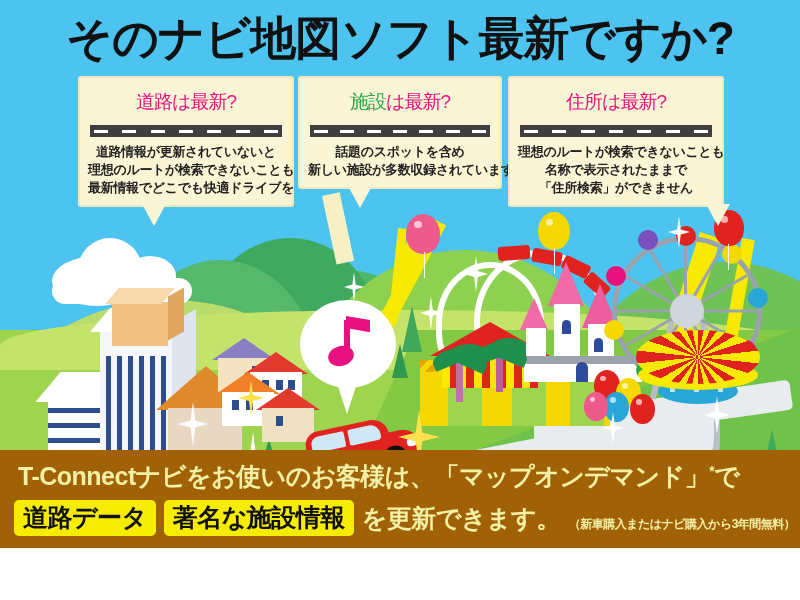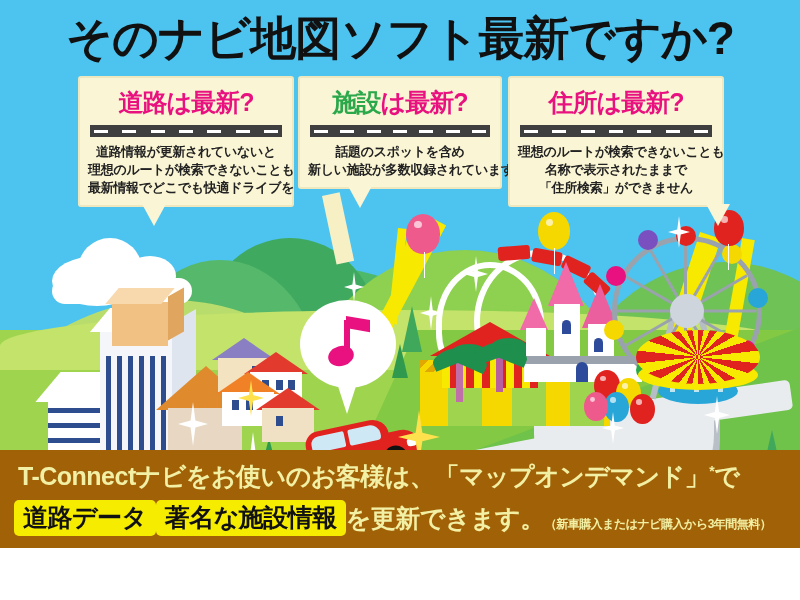--- a/index.html
+++ b/index.html
@@ -178,21 +178,21 @@
     box-sizing:border-box;
     padding:6px 8px 8px 8px;
     text-align:center;
   }
   .callout .tail{
     position:absolute;bottom:-21px;width:0;height:0;
     border-left:12px solid transparent;border-right:12px solid transparent;
     border-top:22px solid #faf5d4;
   }
   .callout .title{
-    font-size:25px;font-weight:700;line-height:36px;color:#e8117f;
+    font-size:19px;font-weight:400;line-height:36px;color:#e8117f;
     letter-spacing:-1px;white-space:nowrap;
   }
   .callout .title .green{color:#2aa84a;}
   .roadbar{
     height:12px;margin:5px 2px 6px 2px;background:#3f3f3f;
     display:flex;align-items:center;justify-content:space-between;
     padding:0 4px;box-sizing:border-box;
   }
   .roadbar i{display:block;width:14px;height:3px;background:#ffffff;}
   .callout .line{
@@ -211,21 +211,21 @@
   .banner{
     position:absolute;left:0;bottom:0;width:800px;height:98px;
     background:#a16207;
   }
   .banner .row1{
     position:absolute;left:18px;top:10px;
     font-size:25px;font-weight:700;color:#f2f0a4;letter-spacing:-0.5px;white-space:nowrap;
   }
   .banner .row2{
     position:absolute;left:14px;top:50px;
-    display:flex;align-items:center;white-space:nowrap;
+    display:flex;align-items:center;gap:8px;white-space:nowrap;
   }
   .badge{
     background:#f5ec00;color:#111111;font-size:25px;font-weight:700;
     padding:2px 9px 4px 9px;border-radius:5px;letter-spacing:-0.5px;line-height:30px;
   }
   .banner .tail2{
     font-size:25px;font-weight:700;color:#f2f0a4;letter-spacing:-0.5px;
   }
   .banner .note-small{
     font-size:12px;font-weight:700;color:#f2f0a4;letter-spacing:-0.5px;

